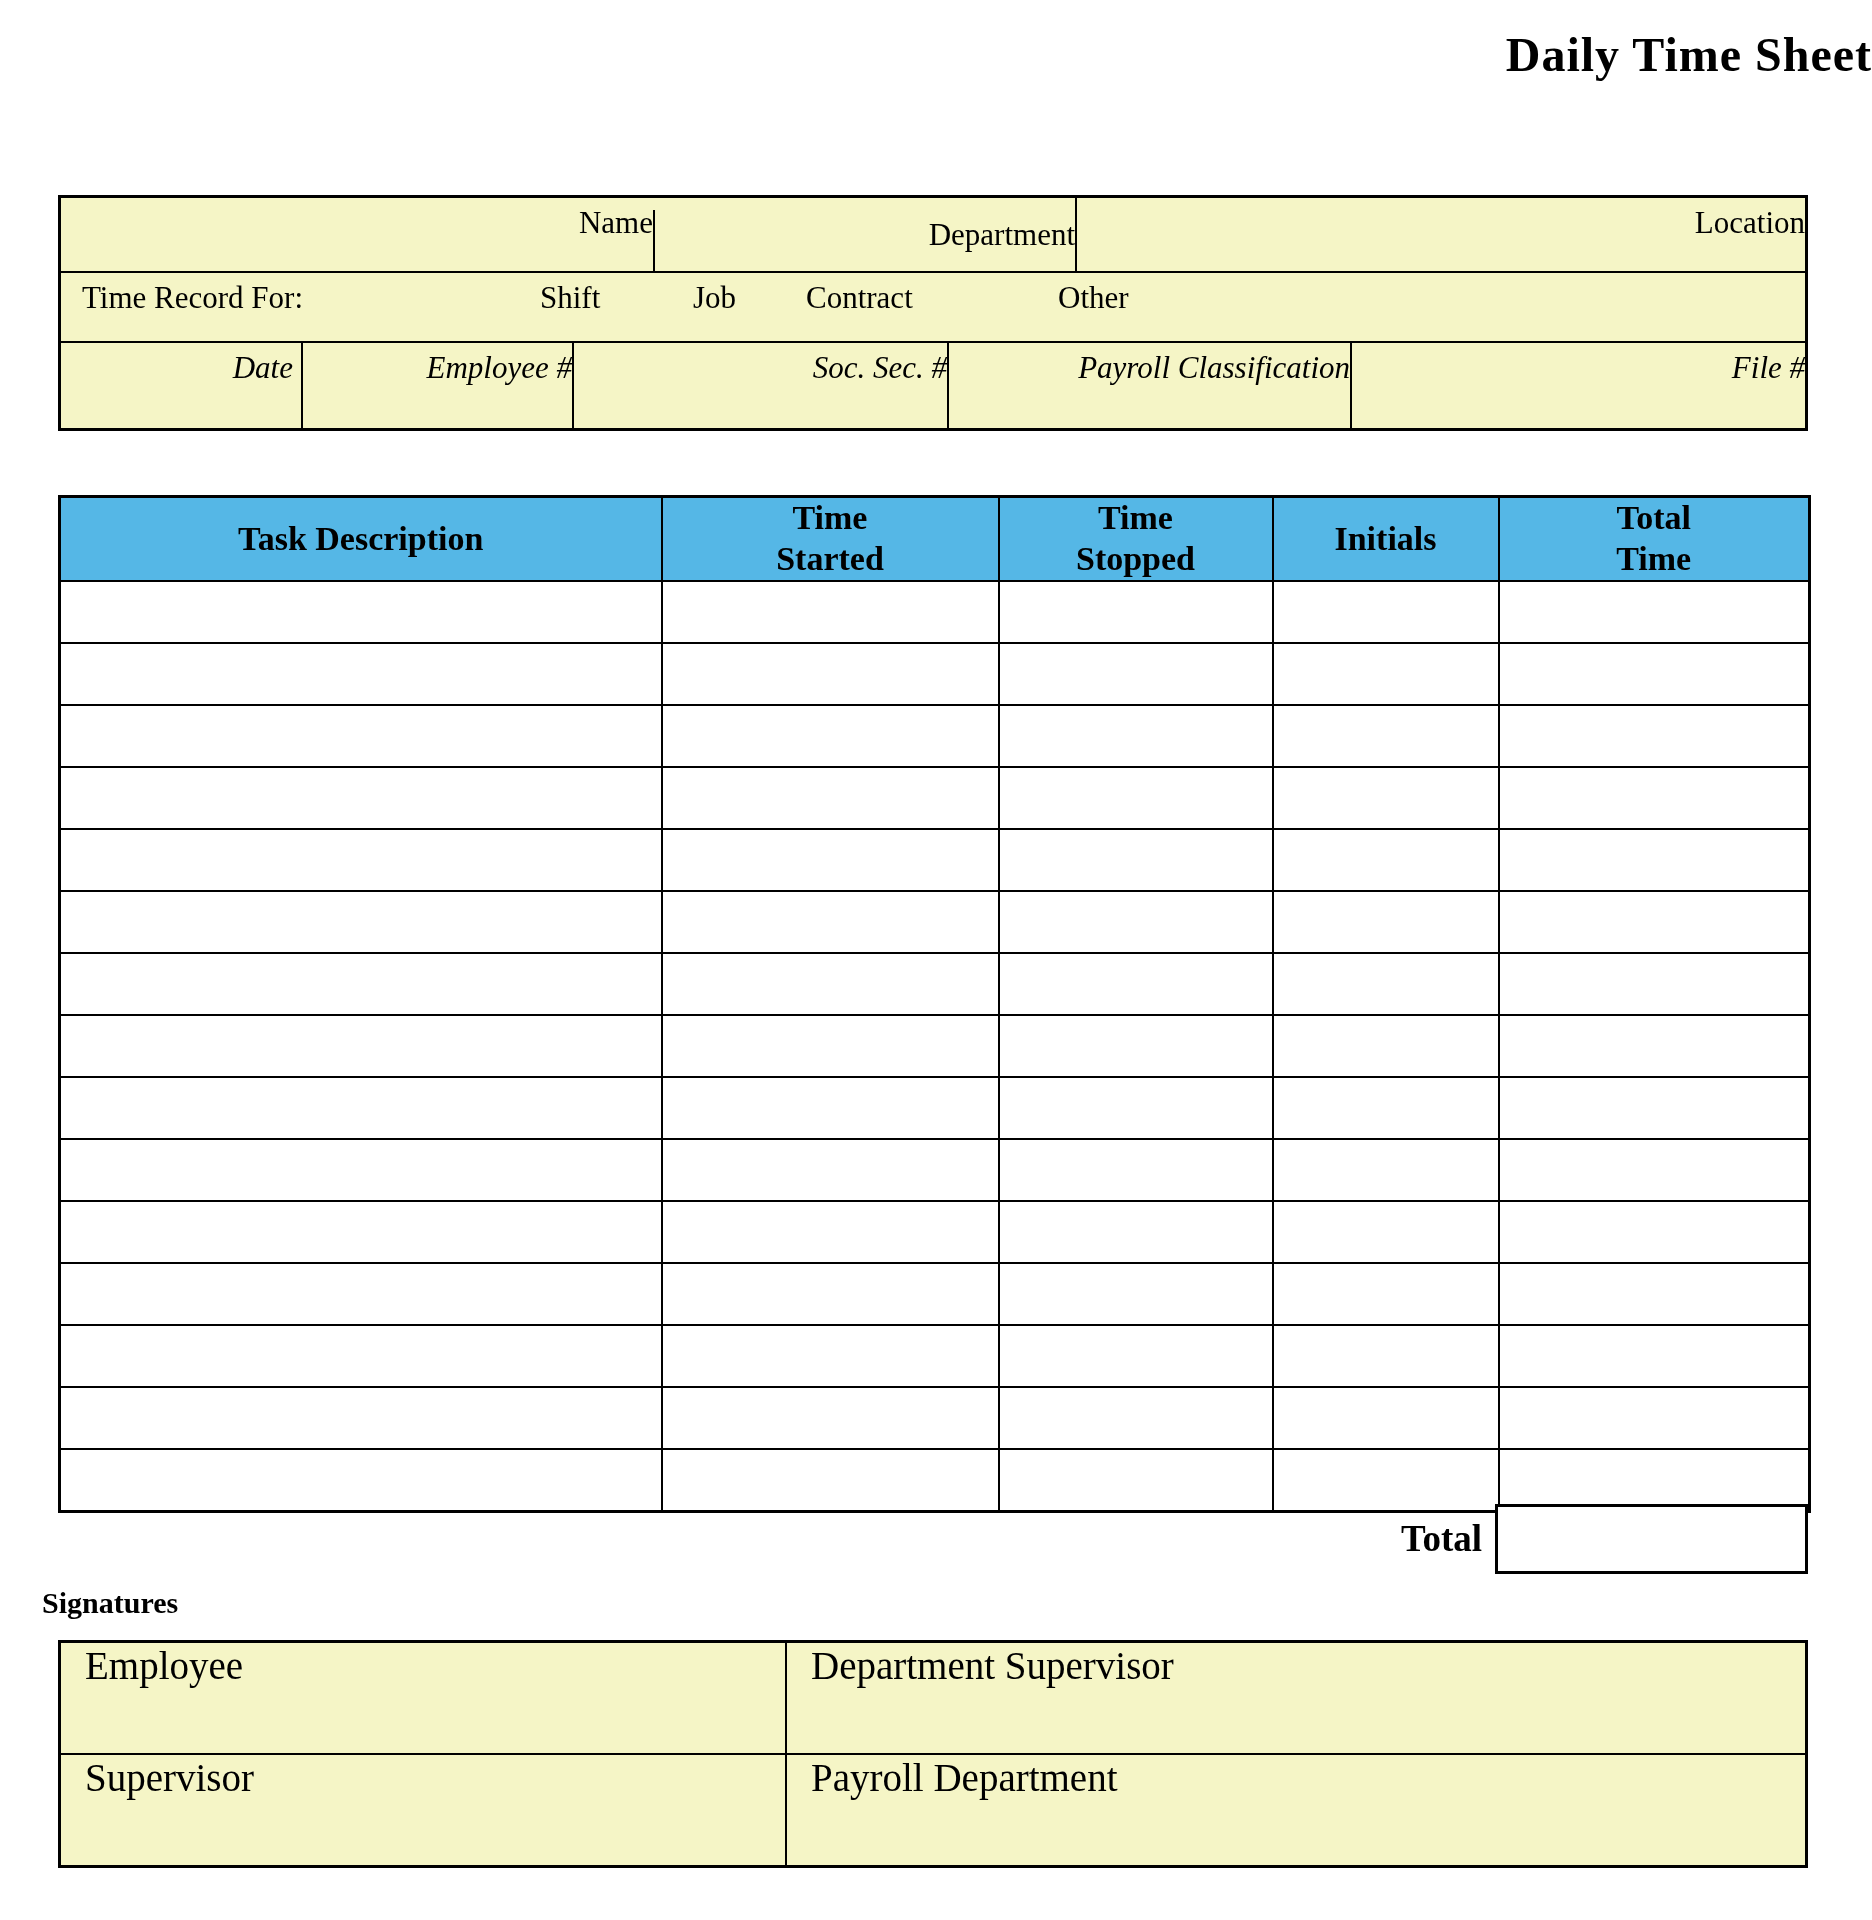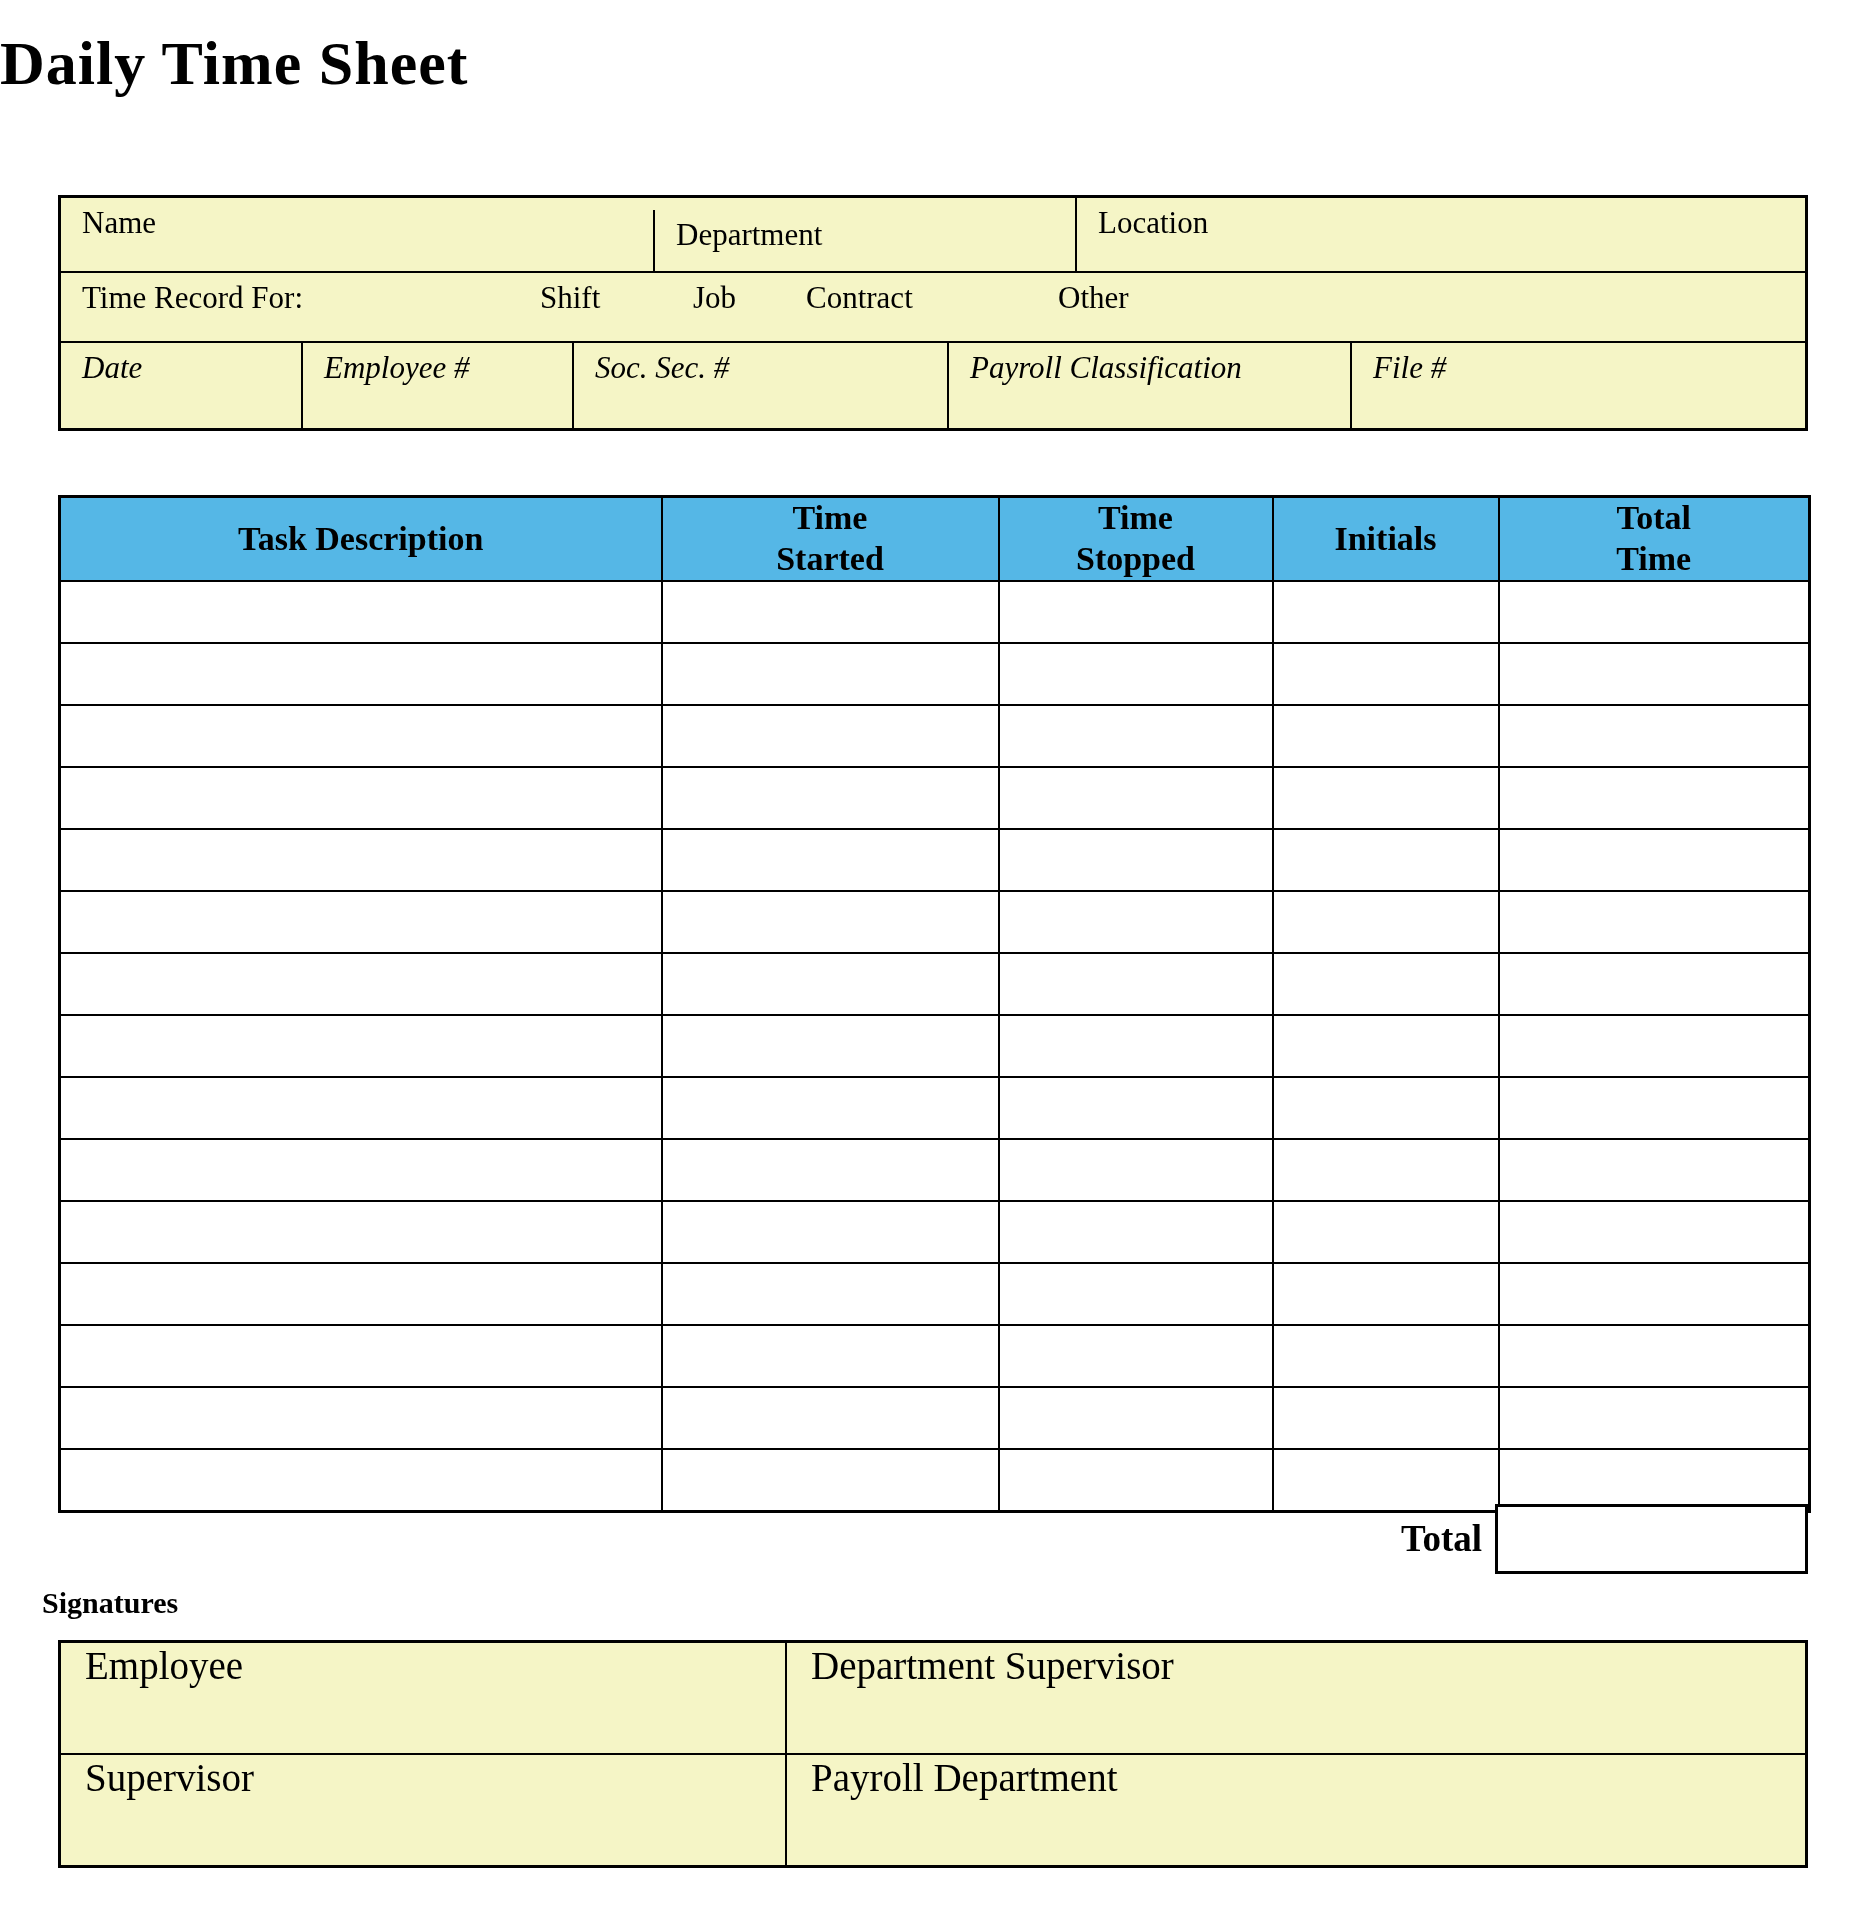--- a/index.html
+++ b/index.html
@@ -8,29 +8,29 @@
     width:1872px;
     height:1920px;
     background:#ffffff;
     font-family:"Liberation Serif", serif;
     color:#000;
     overflow:hidden;
   }
   
   .page-title{
     position:absolute; left:0; top:26px; width:100%;
-    text-align:left; font-weight:bold; font-size:62px; line-height:1.2;
+    text-align:right; font-weight:bold; font-size:48px; line-height:1.2;
     letter-spacing:1px;
   }
   
   .info{
     position:absolute; left:58px; top:195px; width:1750px;
     background:var(--yellow); border:3px solid #000; box-sizing:border-box;
   }
-  .info-row{display:flex; box-sizing:border-box;}
+  .info-row{display:flex; box-sizing:border-box;text-align:right;}
   .info-row + .info-row{border-top:2px solid #000;}
   .row1{height:73px;}
   .row2{height:70px; position:relative;}
   .row3{height:87px;font-style:italic;}
   .icell{
     box-sizing:border-box; padding:7px 0 0 21px; font-size:31px; line-height:1.15;
   }
   .icell + .icell{border-left:2px solid #000;}
   .c-name{width:592px;}
   .c-dept{width:422px;margin-top:12px;}

